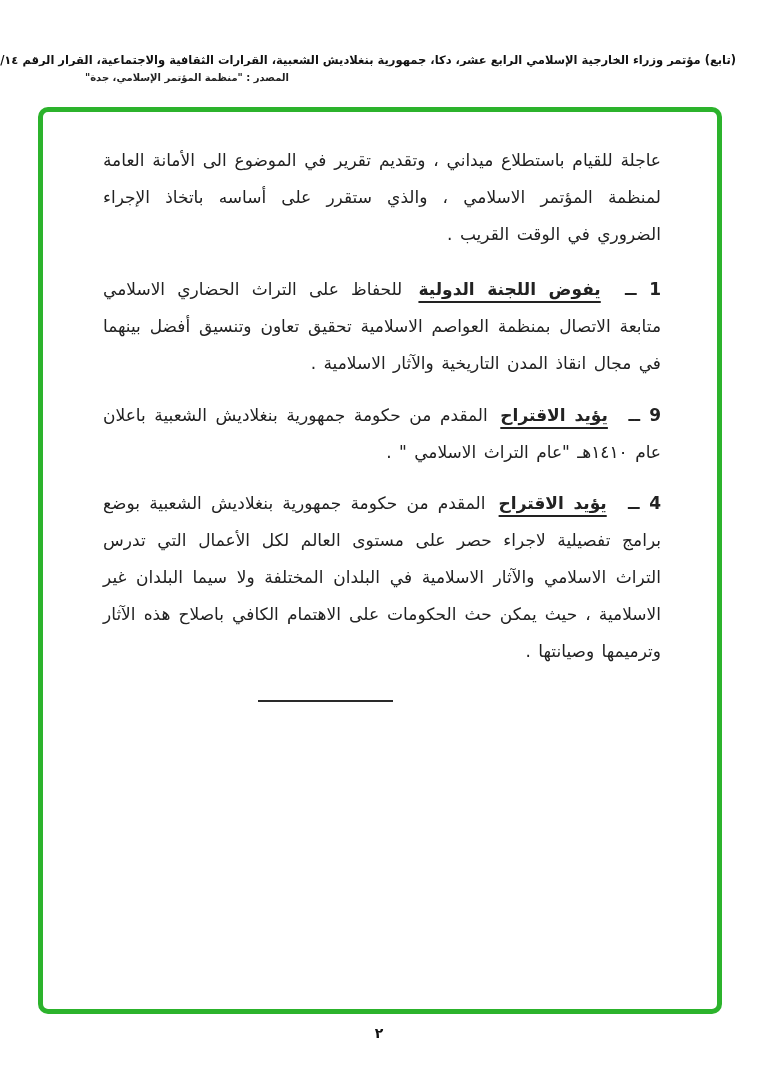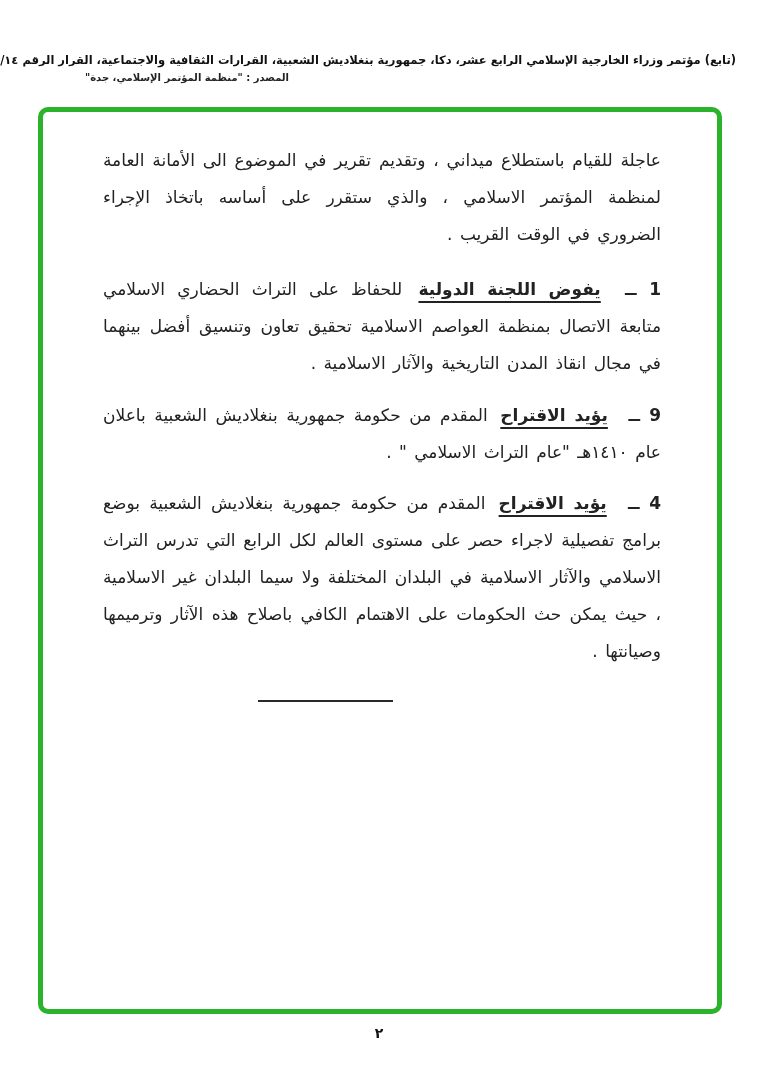--- a/index.html
+++ b/index.html
@@ -114,21 +114,21 @@
 
       <p class="para item">
         <span class="num">9 ــ</span>
         <span class="lead">يؤيد الاقتراح</span>
         <span class="txt">المقدم من حكومة جمهورية بنغلاديش الشعبية باعلان عام ١٤١٠هـ "عام التراث الاسلامي " .</span>
       </p>
 
       <p class="para item">
         <span class="num">4 ــ</span>
         <span class="lead">يؤيد الاقتراح</span>
-        <span class="txt">المقدم من حكومة جمهورية بنغلاديش الشعبية بوضع برامج تفصيلية لاجراء حصر على مستوى العالم لكل الرابع التي تدرس التراث الاسلامي والآثار الاسلامية في البلدان المختلفة ولا سيما البلدان غير الاسلامية ، حيث يمكن حث الحكومات على الاهتمام الكافي باصلاح هذه الآثار وترميمها وصيانتها .</span>
+        <span class="txt">المقدم من حكومة جمهورية بنغلاديش الشعبية بوضع برامج تفصيلية لاجراء حصر على مستوى العالم لكل الأعمال التي تدرس التراث الاسلامي والآثار الاسلامية في البلدان المختلفة ولا سيما البلدان غير الاسلامية ، حيث يمكن حث الحكومات على الاهتمام الكافي باصلاح هذه الآثار وترميمها وصيانتها .</span>
       </p>
 
       <div class="sig-line"></div>
 
     </div>
   </div>
 
   <div class="page-number">٢</div>
 
 </div>

